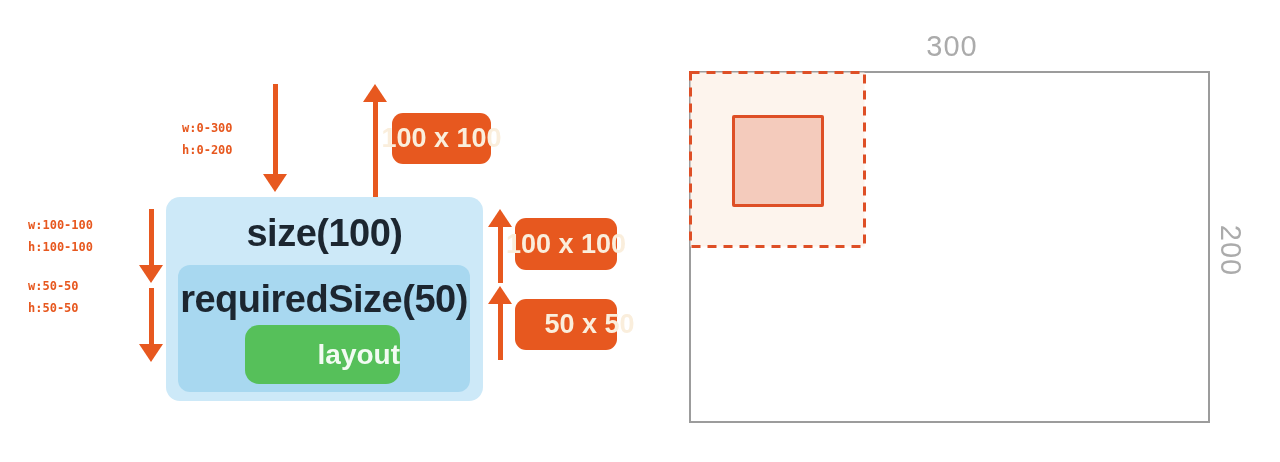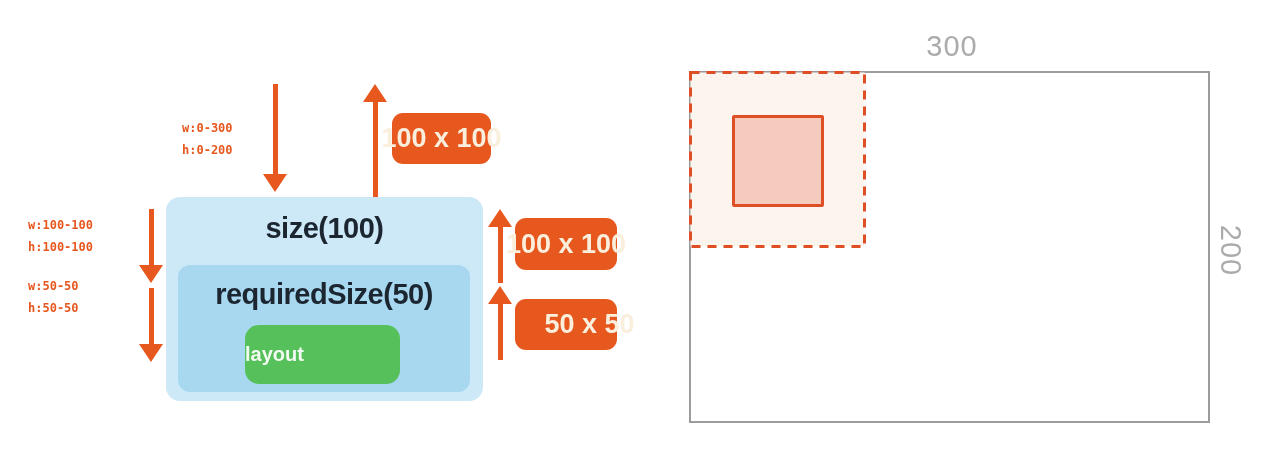--- a/index.html
+++ b/index.html
@@ -52,32 +52,32 @@
     white-space:nowrap;
   }
 
   
   .box { position:absolute; }
   .box.outer { background:var(--size-box-fill,#CDE9F8); border-radius:14px; }
   .box.inner { background:var(--required-size-box-fill,#A8D8F0); border-radius:12px; }
   .box-label {
     text-align:center; font-weight:700;
     color:var(--dark-text,#1C2630);
-    font-size:29px; letter-spacing:-0.5px;
+    font-size:38px; letter-spacing:-0.5px;
   }
   .box.outer .box-label { padding-top:15px; }
   .box.inner .box-label { padding-top:13px; }
 
   .layout-node {
     position:absolute;
     background:var(--layout-box-fill,#56C05A);
     border-radius:14px;
-    display:flex; align-items:center; justify-content:flex-start;
+    display:flex; align-items:center; justify-content:flex-end;
     color:var(--layout-text,#F2FBF2);
-    font-size:20px; font-weight:700;
+    font-size:28px; font-weight:700;
   }
 
   
   .dim-label {
     position:absolute; text-align:center;
     color:var(--dimension-text,#ABABAB);
     font-size:29px; font-weight:400;
     letter-spacing:1px;
   }
   .dim-label.rotated { transform:rotate(90deg); }

